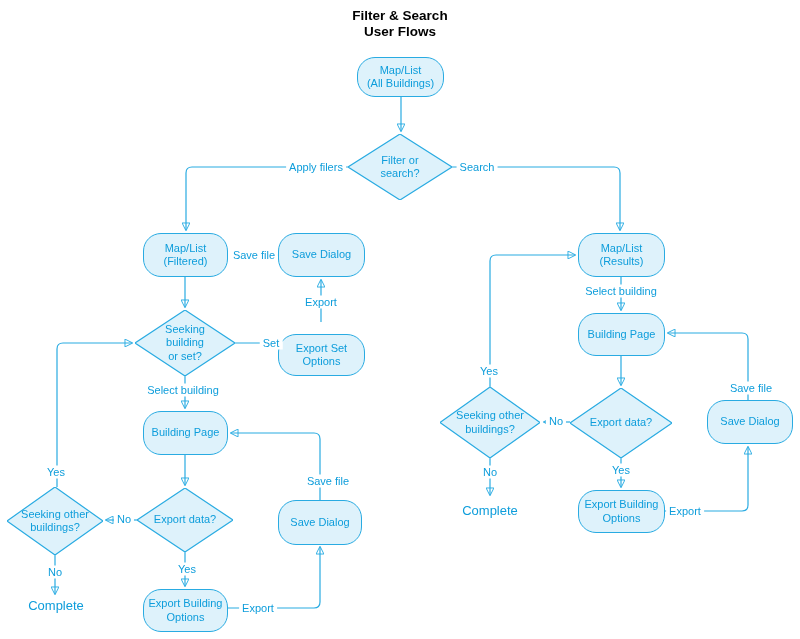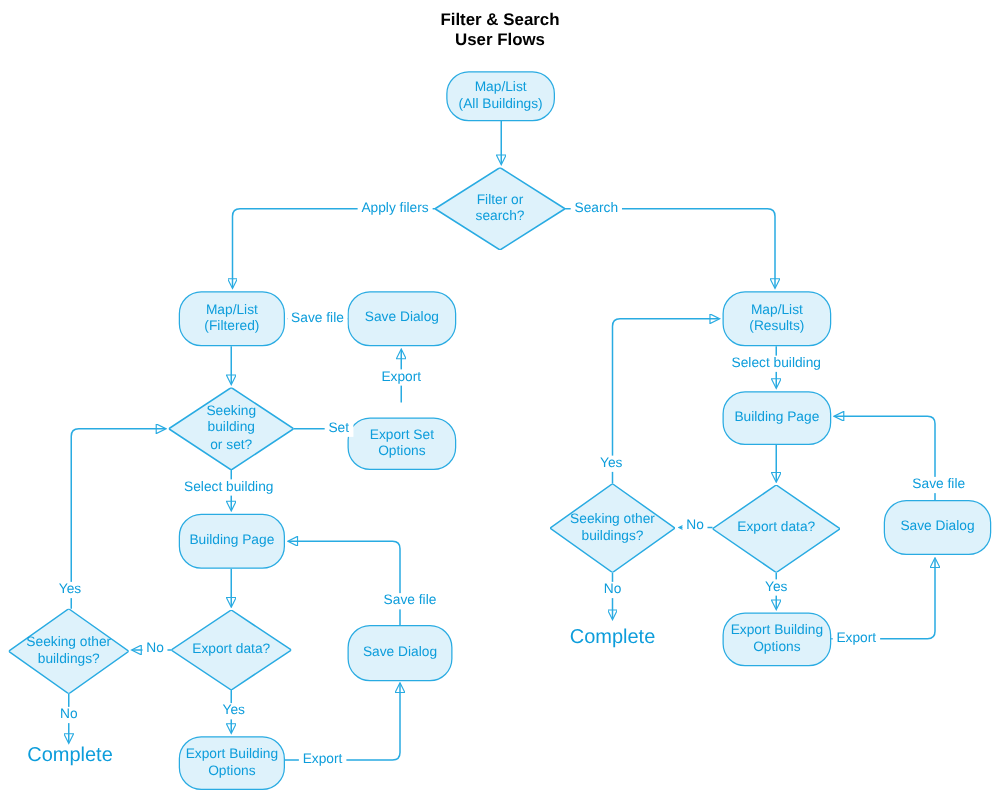--- a/index.html
+++ b/index.html
@@ -36,21 +36,21 @@
   .diamond svg{position:absolute;left:0;top:0;width:100%;height:100%;}
   .diamond svg polygon{fill:var(--node-fill);stroke:var(--node-border);stroke-width:1.2;vector-effect:non-scaling-stroke;}
   .diamond .dtext{position:relative;z-index:1;}
   .elabel{
     position:absolute;transform:translate(-50%,-50%);
     background:var(--bg);padding:0 3px;color:var(--text);
     font-size:11px;line-height:13px;white-space:nowrap;z-index:2;
   }
   .terminal{
     position:absolute;transform:translate(-50%,-50%);
-    color:var(--text);font-size:16px;white-space:nowrap;z-index:2;
+    color:var(--text);font-size:13px;white-space:nowrap;z-index:2;
   }
 </style>
 </head>
 <body>
 
 <div class="canvas">
 
   <div class="title">Filter &amp; Search
 User Flows</div>
 

